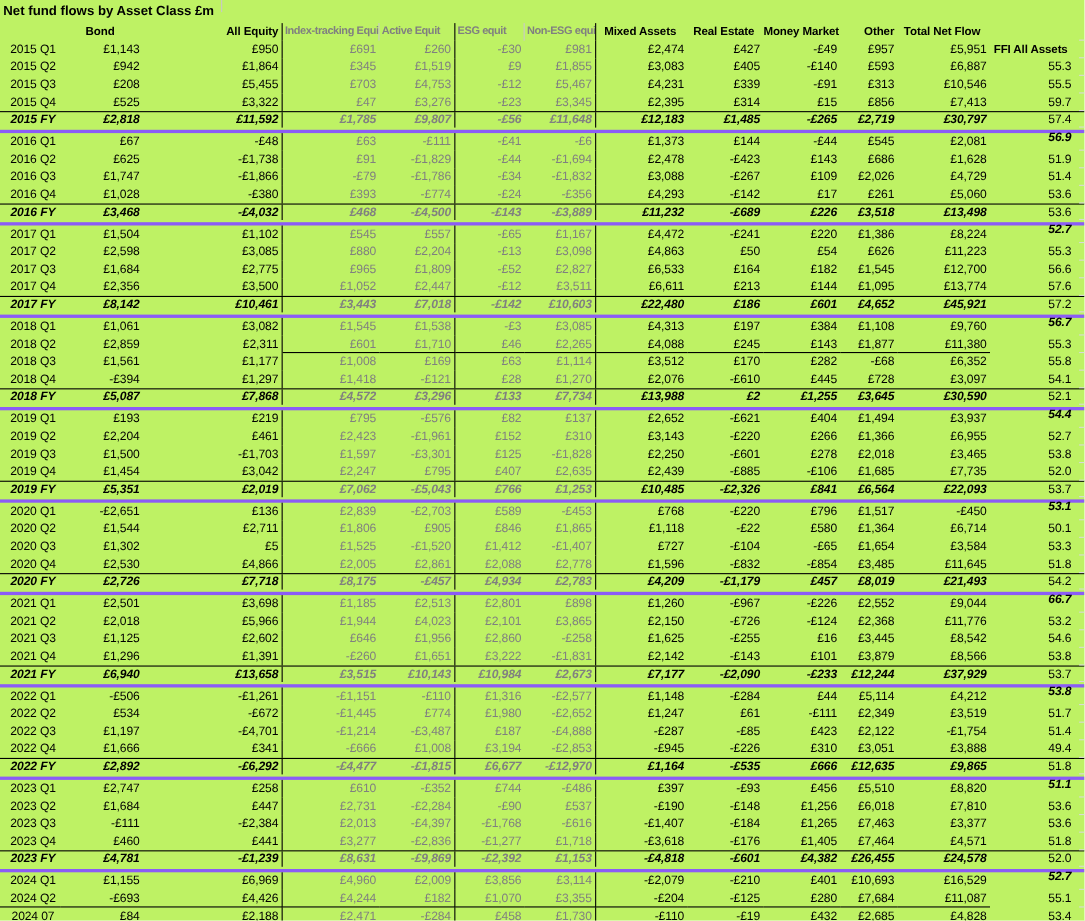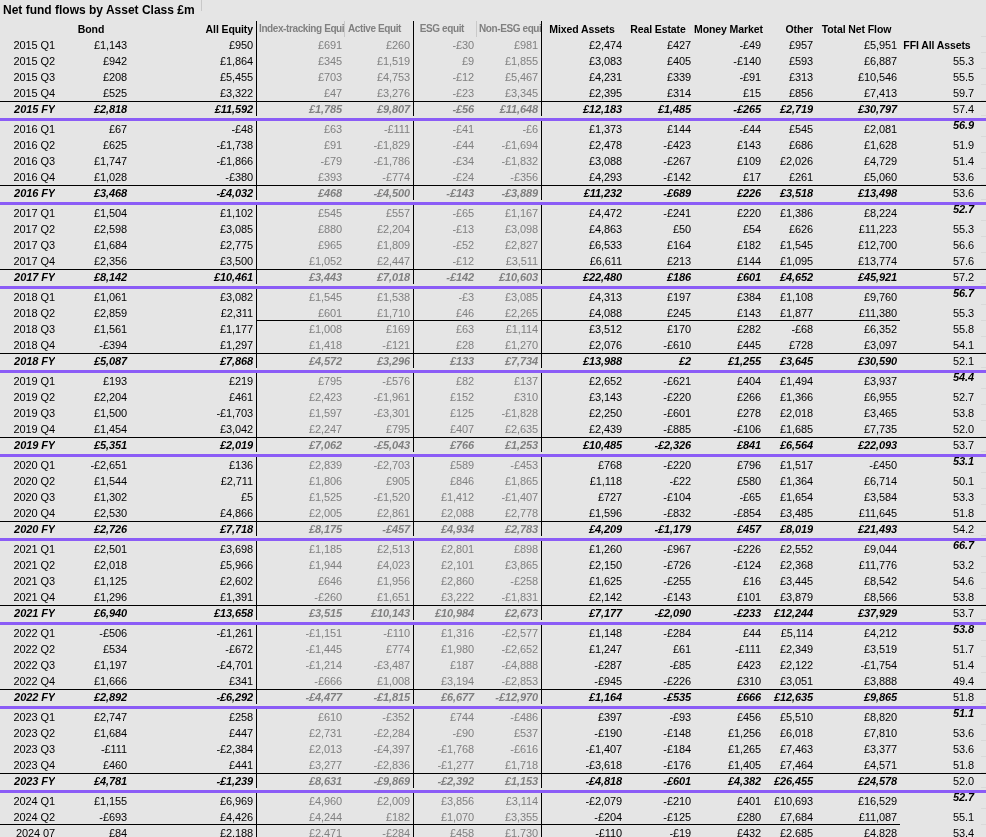--- a/index.html
+++ b/index.html
@@ -1,52 +1,52 @@
 <!DOCTYPE html>
 <html><head>
 <meta charset="utf-8">
 <style>
   html,body{margin:0;padding:0;background:#fff;}
   #sheet{
-    position:relative;width:986px;height:837px;background:#e5e5e5;
+    position:relative;width:986px;height:837px;background:#bef264;
     font-family:"Liberation Sans","DejaVu Sans",sans-serif;color:#000;
     overflow:hidden;
   }
   .title{
     height:21px;line-height:21px;font-size:12px;font-weight:bold;
     padding-left:3px;white-space:nowrap;
   }
   .tick{position:absolute;left:201px;top:0;width:1px;height:11px;background:#c8c8c8;}
   .hrow,.drow{display:flex;height:16px;line-height:16px;}
   .cell{
     box-sizing:border-box;flex:0 0 auto;height:16px;
     white-space:nowrap;overflow:hidden;
     text-align:right;padding-right:3px;font-size:11px;letter-spacing:-0.1px;
   }
   
-  .c-label{width:55px;text-align:right;padding-left:5px;padding-right:0;}
+  .c-label{width:55px;text-align:center;padding-left:5px;padding-right:0;}
   .c-bond{width:75px;}
   .c-alleq{width:127px;}
   .c-it{width:88px;}
   .c-act{width:69px;}
   .c-esg{width:63px;}
   .c-nesg{width:65px;}
   .c-mixed{width:83px;}
   .c-re{width:69px;}
   .c-mm{width:70px;}
   .c-other{width:52px;}
   .c-total{width:84px;}
   .c-ffi{width:81px;padding-right:7px;margin-top:16px;}
   .c-stub{width:5px;padding:0;border-bottom:1px solid #d9d9d9;}
   
   .vline{border-right:1px solid #000;}
   .gray{color:#808080;}
   
   .hrow .cell{font-weight:bold;font-size:10.5px;}
-  .hrow .gray{font-size:10px;letter-spacing:-0.4px;text-align:right;padding-left:2px;padding-right:12px;}
+  .hrow .gray{font-size:10px;letter-spacing:-0.4px;text-align:left;padding-left:2px;padding-right:2px;}
   .hrow .c-bond,.hrow .c-mixed,.hrow .c-re,.hrow .c-mm,
   .hrow .c-total,.hrow .c-ffi{text-align:center;}
   .hrow .c-alleq,.hrow .c-other{text-align:right;}
   .hrow .c-it,.hrow .c-esg{border-right:1px solid #c9c9c9;}
   
   .fy{border-top:1px solid #000;border-bottom:3px solid #8b5cf6;height:16px;line-height:14px;}
   .fy .cell{font-weight:bold;font-style:italic;height:14px;line-height:14px;}
   
   .ub{border-bottom:1px solid #000;}
 </style>

